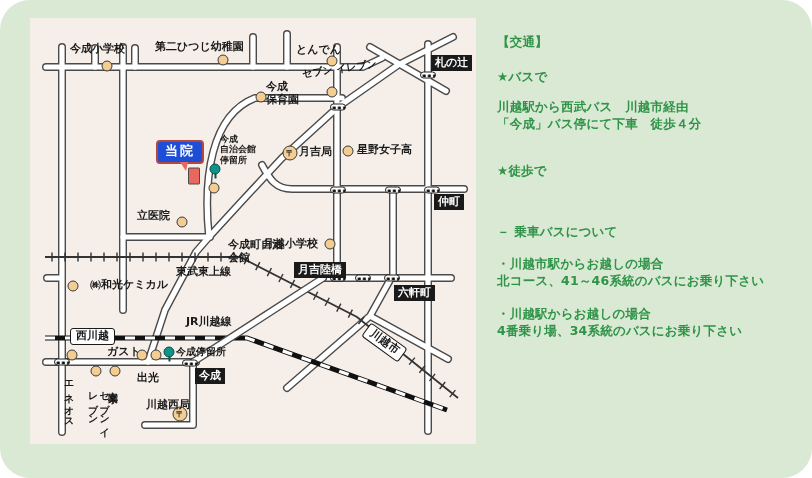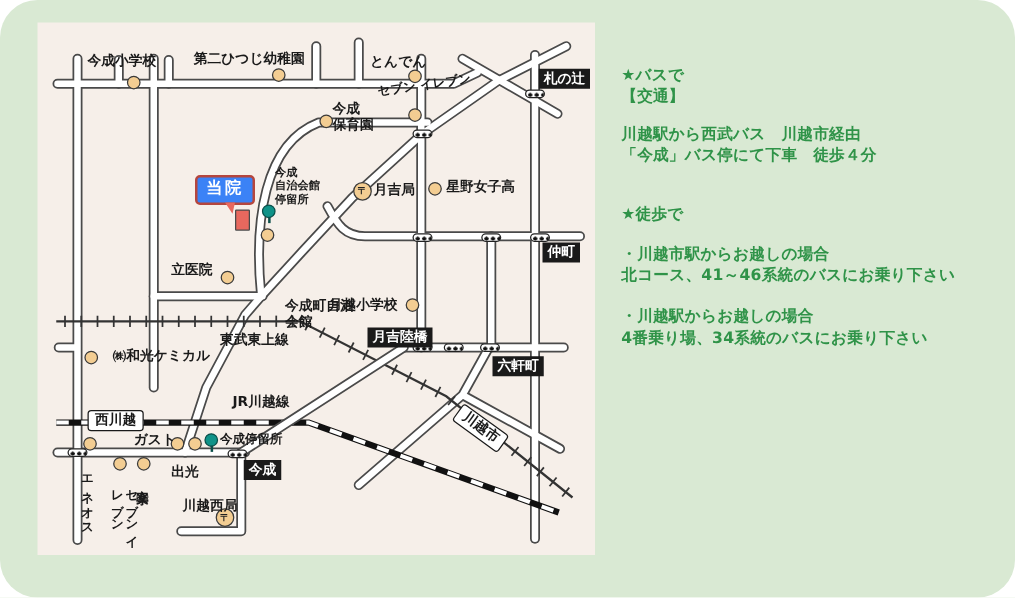--- a/index.html
+++ b/index.html
@@ -36,21 +36,21 @@
     background-image:radial-gradient(circle at 50% 50%, #111 1.5px, transparent 1.8px);
     background-size:5.2px 7px;background-position:0.6px 0;}
 
   
   .lbl{position:absolute;font-weight:bold;font-size:11px;color:#1a1a1a;line-height:1.15;white-space:pre-line;}
   .lbl.sm{font-size:9px;}
   .lbl.sm10{font-size:10px;white-space:nowrap;}
   .lbl.vert{writing-mode:vertical-rl;font-size:10px;letter-spacing:1px;}
   .lbl.bk{background:#1a1a1a;color:#ffffff;padding:1px 4px 2px;white-space:nowrap;line-height:1.2;}
   .lbl.wt{background:#ffffff;border:1.5px solid #1a1a1a;border-radius:3px;padding:0 5px 1px;white-space:nowrap;line-height:1.25;}
-  .lbl.clinic{background:#3b82f6;border:2px solid #b5463e;border-radius:4px;color:#fff;
+  .lbl.clinic{background:#1d4ed8;border:2px solid #b5463e;border-radius:4px;color:#fff;
     font-size:13px;letter-spacing:2px;padding:2px 7px 3px;white-space:nowrap;}
   .lbl.clinic::after{content:"";position:absolute;top:100%;left:55%;
     border:6px solid transparent;border-top:9px solid #e8685e;border-right-width:2px;transform:translateX(-2px);}
 
   
   .transport{position:absolute;left:497px;top:33px;width:302px;color:#2f9348;}
   .para{font-size:12.5px;font-weight:bold;line-height:17px;white-space:pre-line;letter-spacing:0.2px;}
 </style>
 </head>
 <body>
@@ -226,25 +226,26 @@
         <div class="lbl t" style="left: 107px; top: 354px;">出光</div>
         <div class="lbl vert" style="left: 33px; top: 356px;">エネオス</div>
         <div class="lbl vert" style="left: 57px; top: 366px;">セブンイレブン</div>
         <div class="lbl vert" style="left: 77px; top: 366px;">安楽亭</div>
         <div class="lbl t" style="left: 116px; top: 381px;">川越西局</div>
       </div>
   </div>
 
   <div class="transport">
     <div>
+        <div class="para" style="margin-top: 0px;">【交通】</div>
         <div class="para" style="margin-top: 18px;">★バスで</div>
-        <div class="para" style="margin-top: 0px;">【交通】</div>
         <div class="para" style="margin-top: 13px;">川越駅から西武バス　川越市経由
 「今成」バス停にて下車　徒歩４分</div>
         <div class="para" style="margin-top: 30px;">★徒歩で</div>
+        <div class="para" style="margin-top: 44px;">－ 乗車バスについて</div>
         <div class="para" style="margin-top: 15px;">・川越市駅からお越しの場合
 北コース、41～46系統のバスにお乗り下さい</div>
         <div class="para" style="margin-top: 16px;">・川越駅からお越しの場合
 4番乗り場、34系統のバスにお乗り下さい</div>
       </div>
   </div>
 
 </div>
 
 </body></html>

